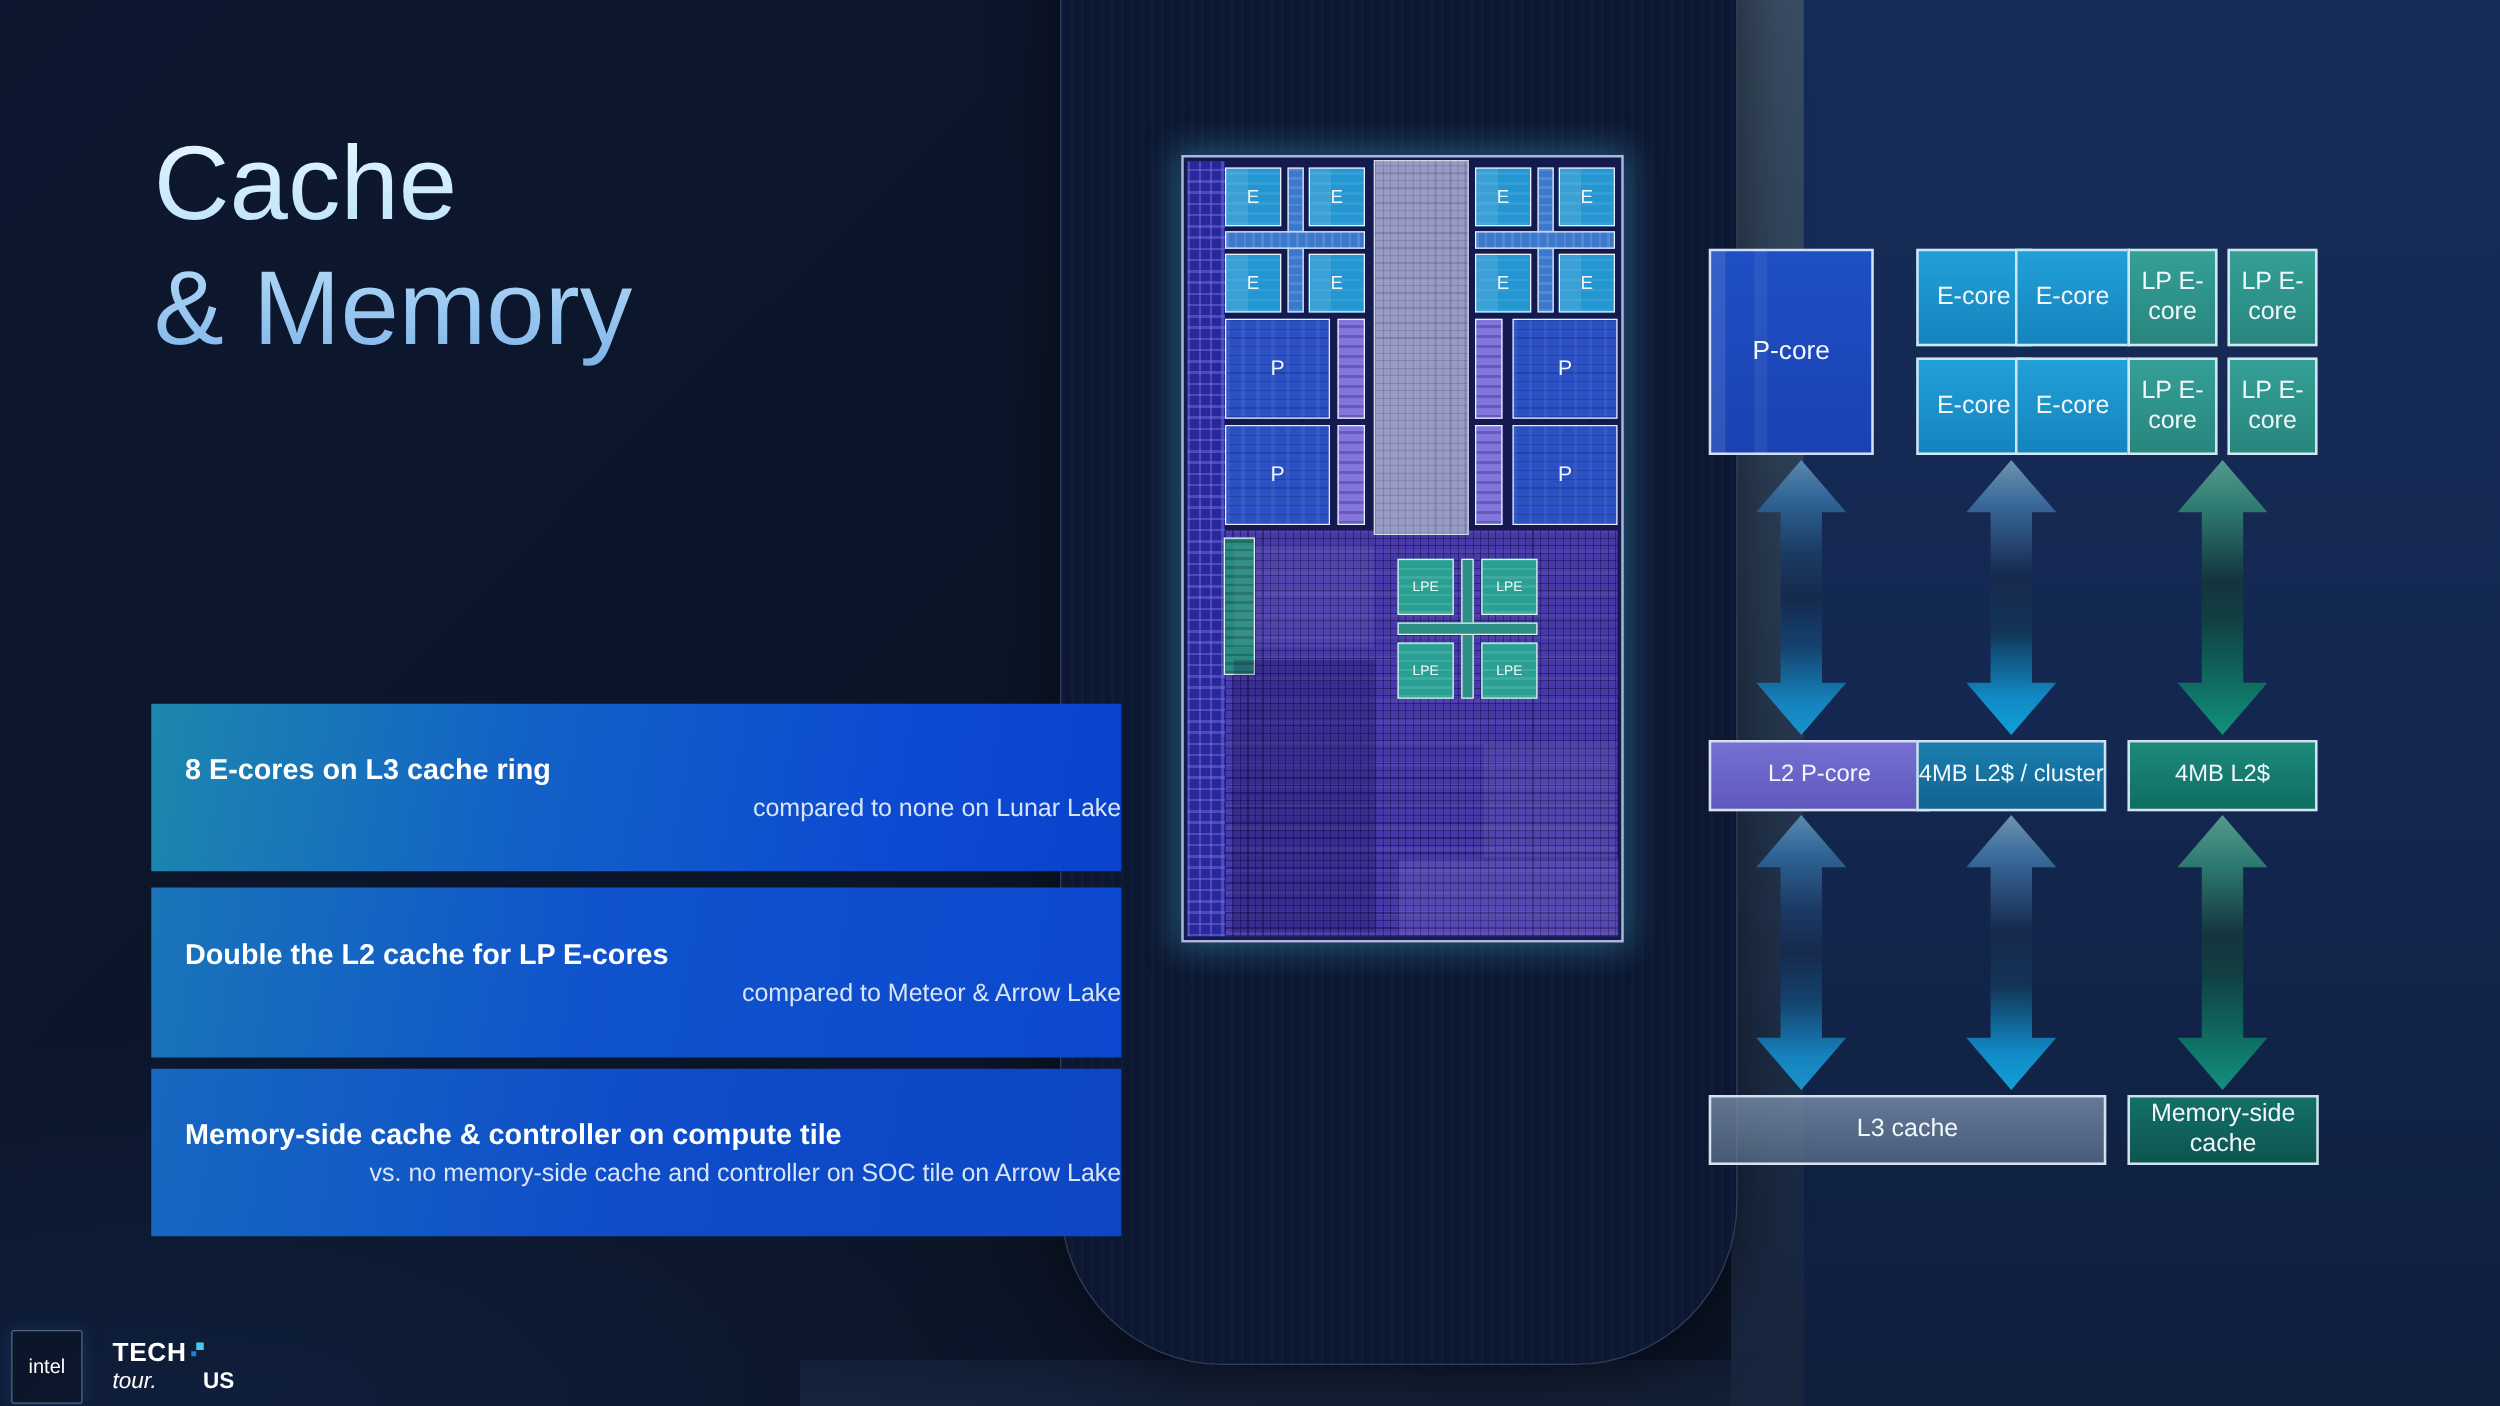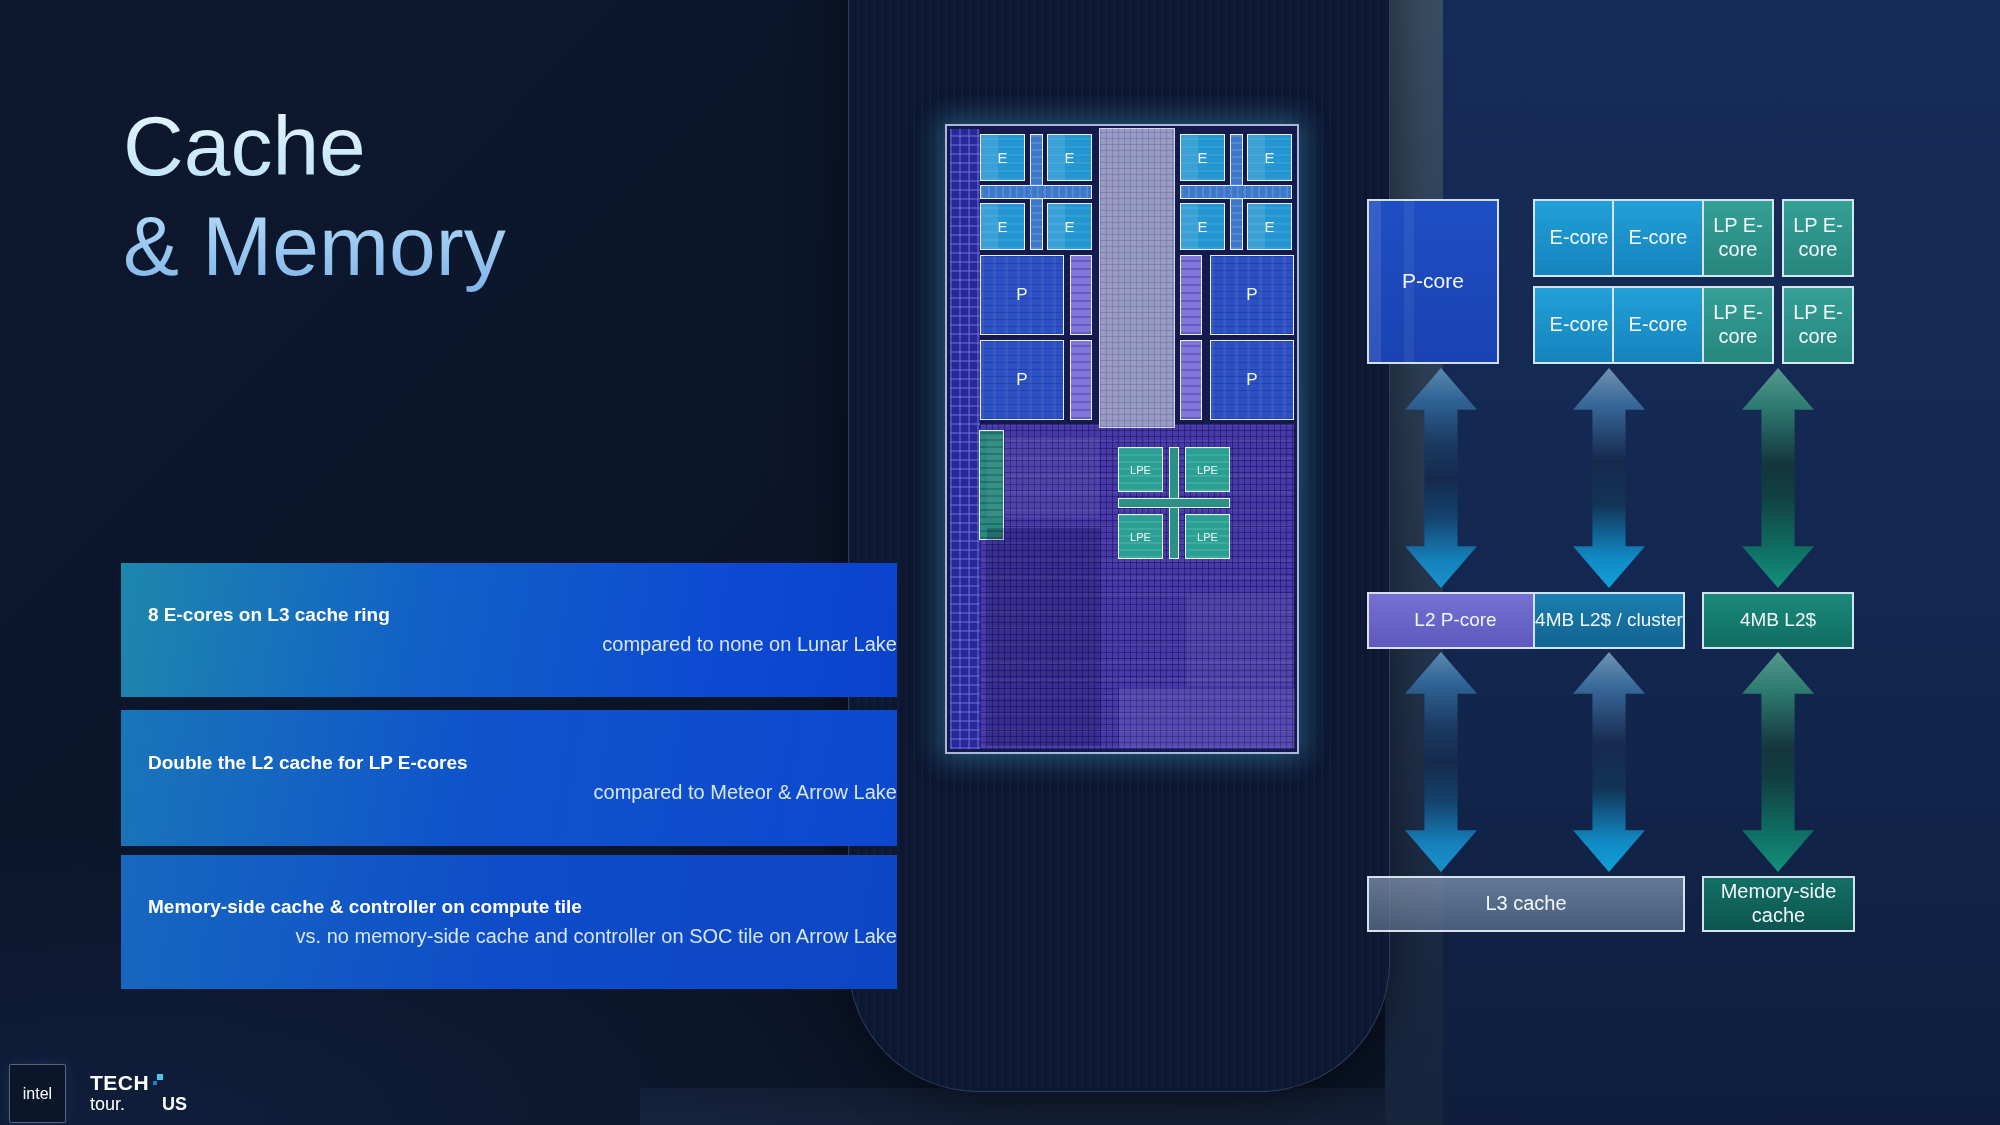--- a/index.html
+++ b/index.html
@@ -30,21 +30,21 @@
     -webkit-background-clip:text;background-clip:text;color:transparent;}
   .title span{display:block;}
 
   
   .bar{position:absolute;left:121px;width:776px;height:134px;z-index:3;
     display:flex;flex-direction:column;justify-content:center;gap:7px;
     padding-left:27px;box-sizing:border-box;color:#fff;}
   .bar1{top:563px;background:linear-gradient(100deg,#1d87ad 0%,#1261c6 38%,#0c49d3 78%,#0a43cb 100%);}
   .bar2{top:710px;height:136px;background:linear-gradient(100deg,#1a75b8 0%,#0f53cc 45%,#0c48cf 100%);}
   .bar3{top:855px;background:linear-gradient(100deg,#1768c0 0%,#0e4cc9 50%,#0c46c4 100%);}
-  .bar-h{font-size:19px;font-weight:700;}
+  .bar-h{font-size:23px;font-weight:700;}
   .bar-s{font-size:20px;font-weight:400;color:rgba(232,241,251,0.93);text-align:right;}
 
   
   .die-halo{position:absolute;left:885px;top:62px;width:474px;height:752px;z-index:1;
     background:radial-gradient(ellipse 50% 50% at 50% 50%,rgba(70,210,255,0.34) 0%,rgba(50,160,235,0.15) 56%,rgba(40,120,200,0) 78%);}
   .die{position:absolute;left:945px;top:124px;width:354px;height:630px;z-index:2;
     background:#151a4e;border:2px solid rgba(198,212,240,0.85);box-sizing:border-box;
     box-shadow:0 0 26px 6px rgba(80,205,255,0.32);}
   .die *{position:absolute;box-sizing:border-box;}
   .die-purple{left:3px;top:298px;width:344px;height:325px;
@@ -115,21 +115,21 @@
   
   .intel-box{position:absolute;left:9px;top:1064px;width:55px;height:57px;z-index:3;
     border:1px solid rgba(160,180,210,0.5);border-radius:2px;background:rgba(10,18,35,0.6);
     display:flex;align-items:center;justify-content:center;color:#fff;font-size:16px;
     box-shadow:0 0 14px rgba(100,150,255,0.15);}
   .brand{position:absolute;left:90px;top:1072px;z-index:3;color:#fff;line-height:1.0;}
   .brand-top{font-size:21px;font-weight:700;letter-spacing:0.5px;position:relative;display:inline-block;}
   .px1{position:absolute;right:-14px;top:2px;width:6px;height:6px;background:#49c8f0;}
   .px2{position:absolute;right:-8px;top:9px;width:4px;height:4px;background:#1f7fd4;}
   .brand-bottom{font-size:18px;margin-top:2px;}
-  .brand-bottom .reg{font-weight:400;}
+  .brand-bottom .reg{font-weight:400;font-style:italic;}
   .brand-bottom .bold{font-weight:700;margin-left:37px;}
 </style>
 </head>
 <body>
 
 <div id="root">
 
   <div class="right-region"></div>
   <div class="right-band"></div>
   <div class="below-panel-strip"></div>

